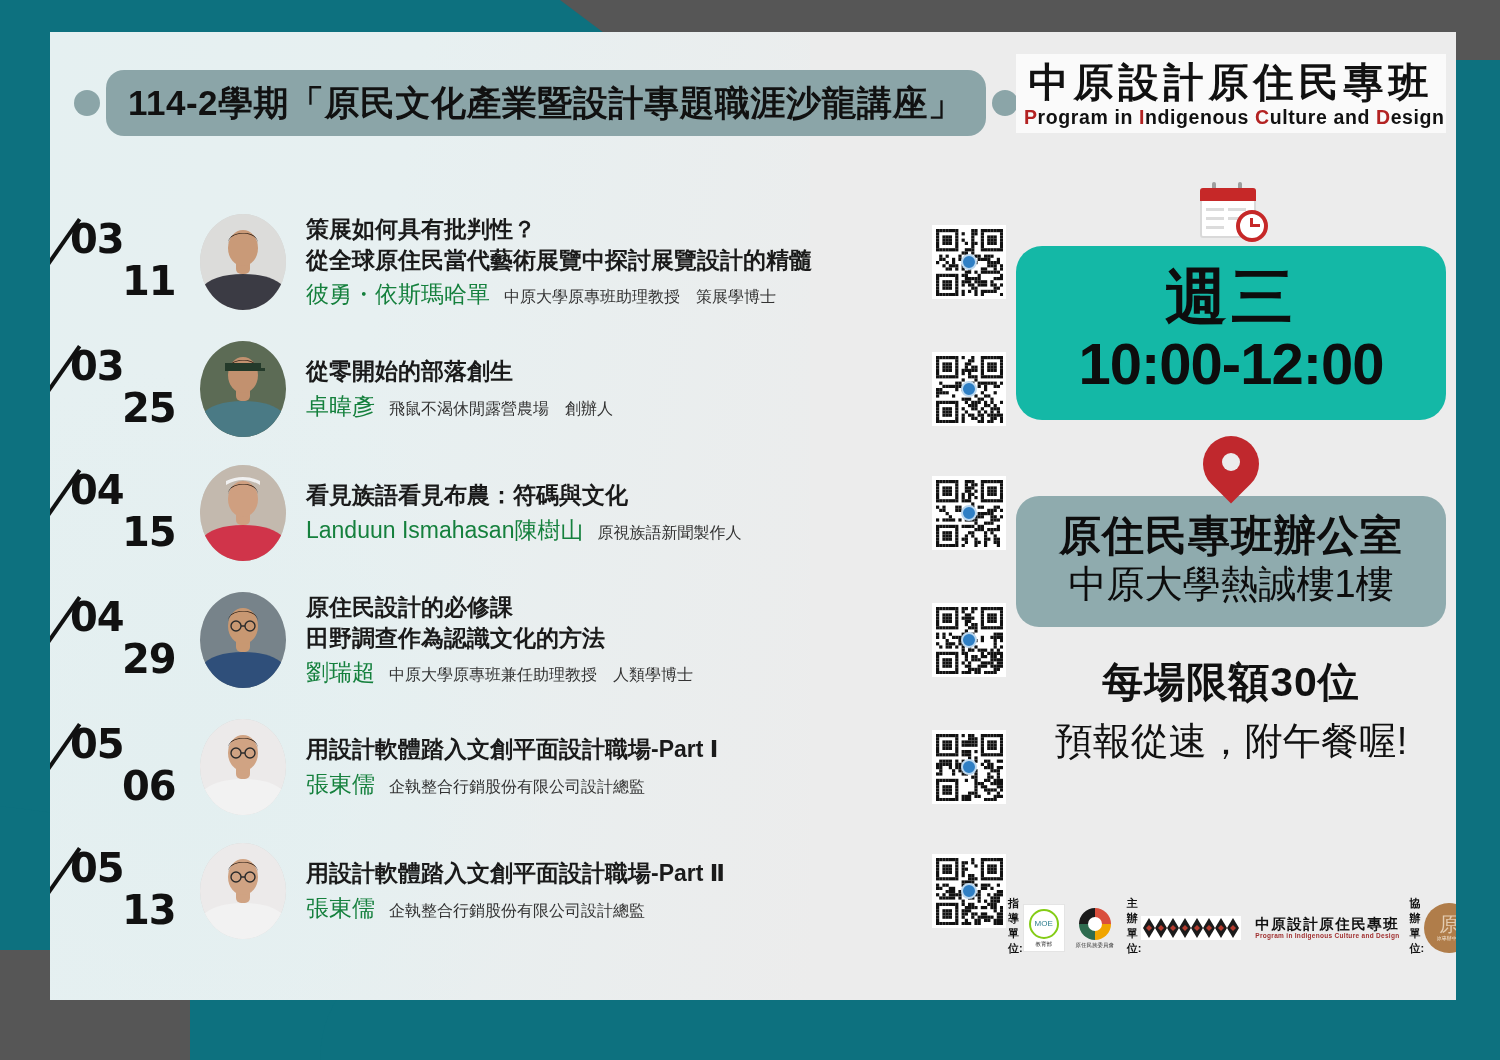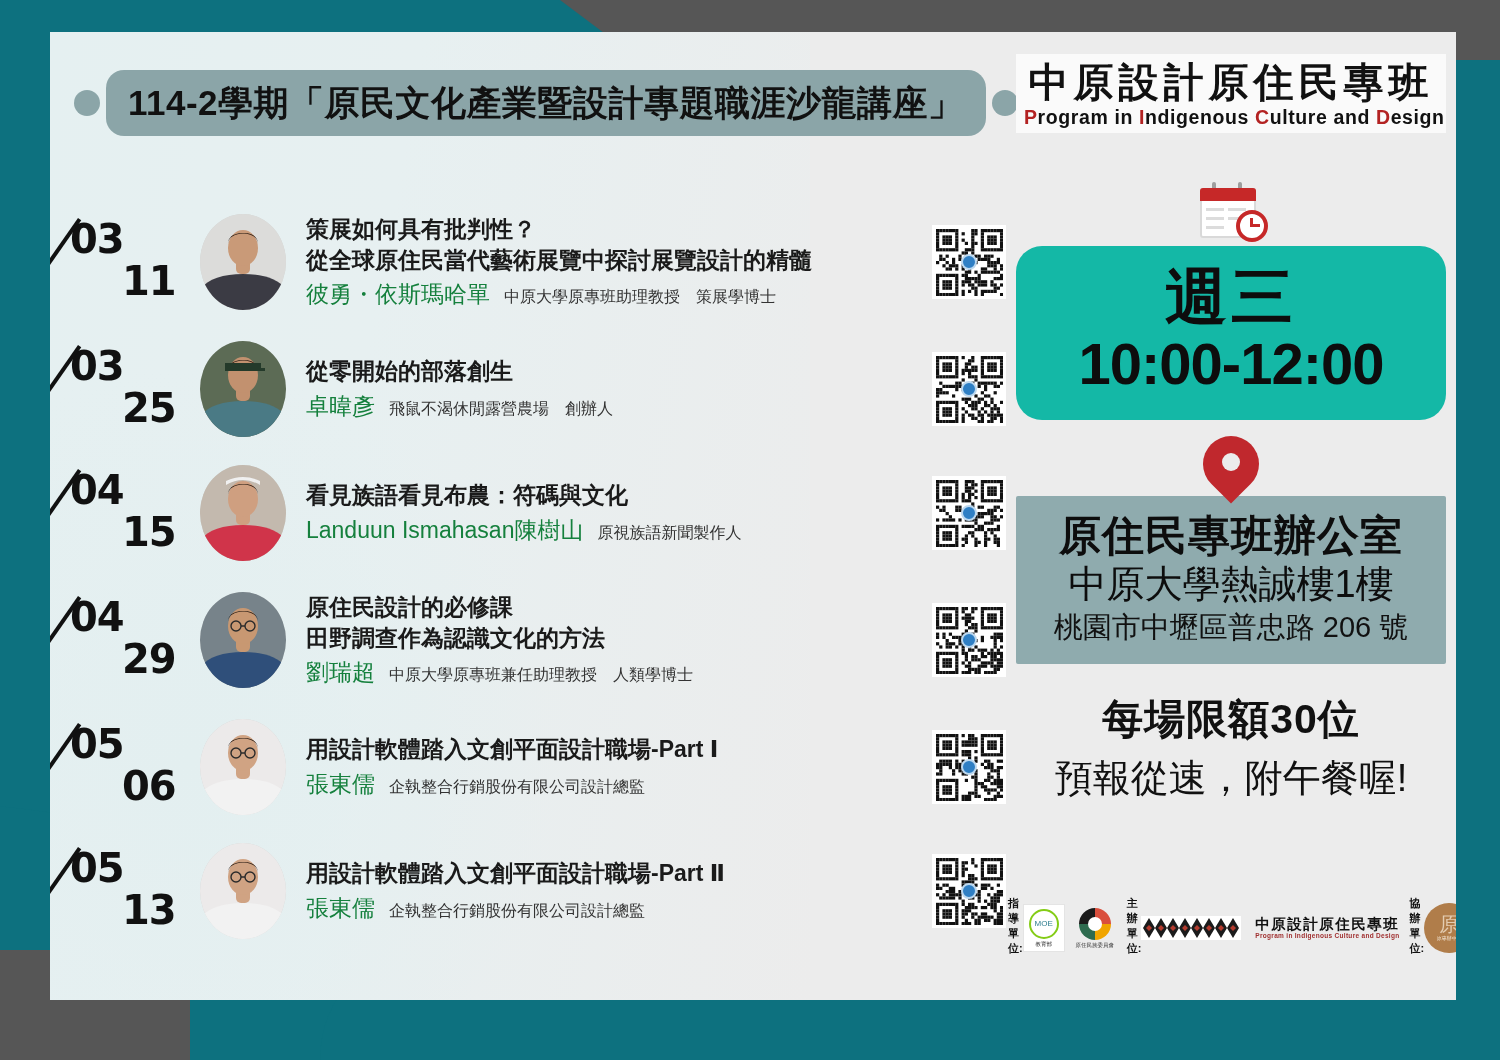--- a/index.html
+++ b/index.html
@@ -167,21 +167,21 @@
     position:absolute; left:0; top:0; width:56px; height:56px;
     background:#c0282d; border-radius:50% 50% 50% 0;
     transform:rotate(-45deg);
   }
   .pin-h {
     position:absolute; left:19px; top:17px; width:18px; height:18px;
     border-radius:50%; background:#ececec;
   }
 
   .box-loc {
-    background:#8fabae; border-radius:2px;
+    background:#8fabae; border-radius:23px;
     padding:14px 12px 18px; text-align:center; margin-top:-12px;
   }
   .l1 { font-size:42px; font-weight:bold; color:#0d0d0d; letter-spacing:1px; line-height:1.22; }
   .l2 { font-size:38px; color:#0d0d0d; letter-spacing:0px; line-height:1.26; }
   .l3 { font-size:29px; color:#111; letter-spacing:0px; line-height:1.3; }
 
   .cap { text-align:center; margin-top:28px; }
   .cap1 { font-size:41px; font-weight:bold; color:#111; letter-spacing:1px; }
   .cap2 { font-size:38px; color:#111; letter-spacing:0px; margin-top:6px; }
 
@@ -1807,21 +1807,20 @@
     </div>
 
     <div class="pin">
       <div class="pin-d"></div>
         <div class="pin-h"></div>
     </div>
 
     <div class="box-loc">
       <div class="l1">原住民專班辦公室</div>
       <div class="l2">中原大學熱誠樓1樓</div>
-      <div class="l3">桃園市中壢區普忠路 206 號</div>
     </div>
 
     <div class="cap">
       <div class="cap1">每場限額30位</div>
       <div class="cap2">預報從速，附午餐喔!</div>
     </div>
   </div>
 
   <div class="sponsors">
     <div class="sp">

